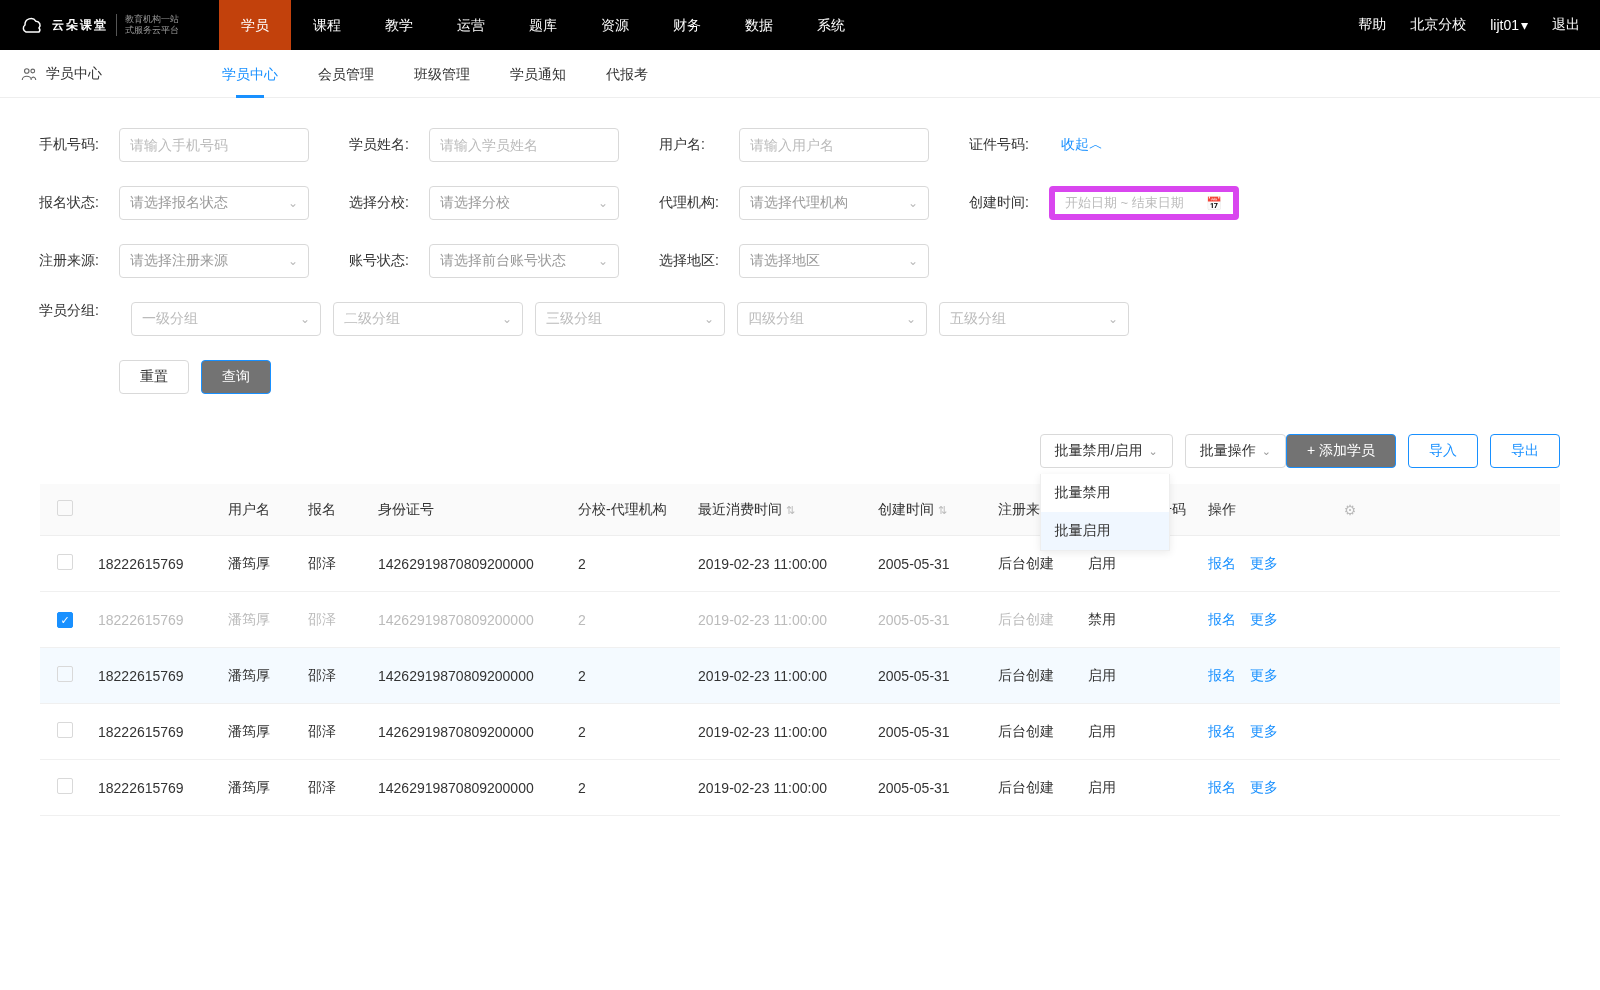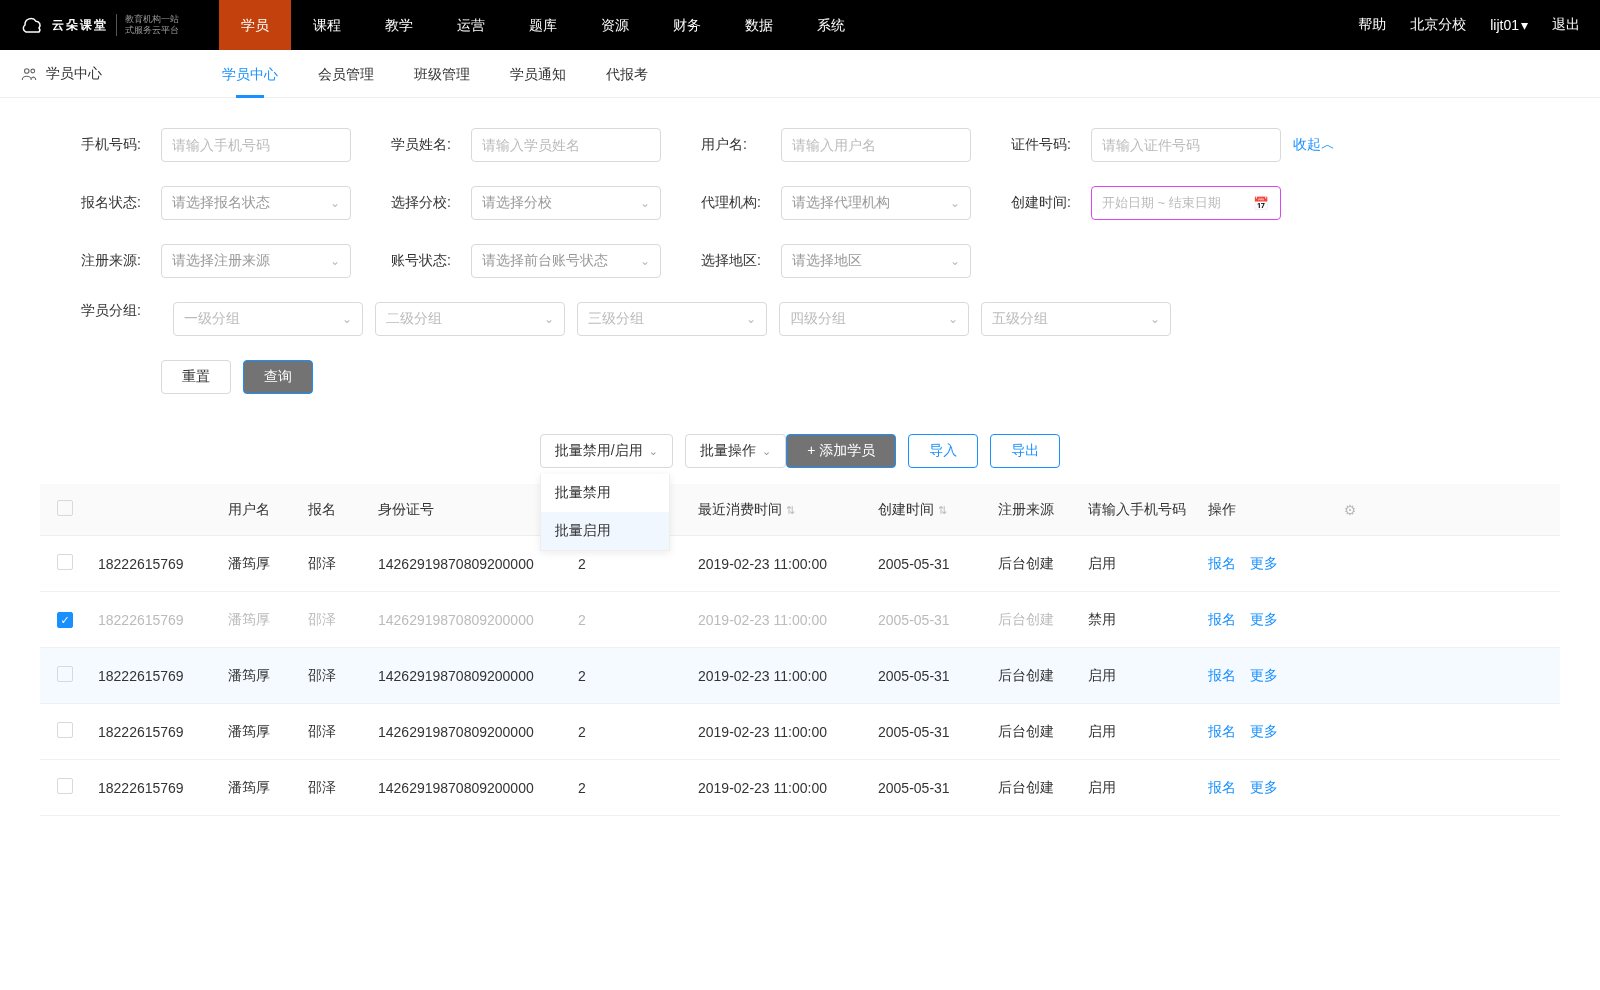--- a/index.html
+++ b/index.html
@@ -18,40 +18,40 @@
     .caret-down { display: inline-block; margin-left: 2px; }
     
     .sub-nav { display: flex; align-items: center; height: 48px; padding: 0 20px; border-bottom: 1px solid #eee; }
     .sub-nav-left { display: flex; align-items: center; margin-right: 120px; }
     .user-icon { width: 18px; height: 18px; margin-right: 8px; }
     .sub-nav-items { display: flex; gap: 40px; }
     .sub-nav-item { height: 48px; line-height: 48px; cursor: pointer; position: relative; }
     .sub-nav-item.active { color: #1890ff; }
     .sub-nav-item.active::after { content: ''; position: absolute; bottom: 0; left: 50%; transform: translateX(-50%); width: 28px; height: 3px; background: #1890ff; }
     
-    .filter-area { padding: 30px 39px 0; margin-left: 42px; }
+    .filter-area { padding: 30px 39px 0; }
     .filter-row { display: flex; gap: 40px; margin-bottom: 24px; flex-wrap: wrap; }
     .filter-group { display: flex; align-items: center; }
     .filter-label { width: 80px; text-align: left; color: #333; }
     .filter-input, .filter-select { width: 190px; height: 34px; border: 1px solid #d9d9d9; border-radius: 4px; padding: 0 10px; font-size: 14px; color: #999; display: flex; align-items: center; justify-content: space-between; cursor: pointer; }
     .filter-input input { border: none; outline: none; width: 100%; font-size: 14px; }
     .filter-input input::placeholder { color: #bbb; }
     .select-arrow { color: #bbb; font-size: 12px; }
     .collapse-link { color: #1890ff; cursor: pointer; margin-left: 12px; display: flex; align-items: center; }
     
     .group-row { display: flex; gap: 12px; margin-bottom: 24px; }
     .group-row .filter-label { width: 80px; }
     .group-select { width: 190px; height: 34px; border: 1px solid #d9d9d9; border-radius: 4px; padding: 0 10px; color: #bbb; display: flex; align-items: center; justify-content: space-between; cursor: pointer; }
     
     .btn-row { display: flex; gap: 12px; padding-left: 80px; margin-bottom: 40px; }
     .btn { height: 34px; padding: 0 20px; border-radius: 4px; cursor: pointer; font-size: 14px; display: inline-flex; align-items: center; }
     .btn-default { background: #fff; border: 1px solid #d9d9d9; color: #333; }
     .btn-primary { background: #737373; border: 1px solid #1890ff; color: #fff; }
     
-    .action-bar { display: flex; justify-content: center; padding: 0 40px 16px; }
+    .action-bar { display: flex; justify-content: flex-end; padding: 0 40px 16px; }
     .action-left { display: flex; gap: 12px; position: relative; }
     .action-right { display: flex; gap: 12px; }
     .dropdown-btn { height: 34px; padding: 0 14px; border: 1px solid #d9d9d9; border-radius: 4px; cursor: pointer; display: inline-flex; align-items: center; gap: 6px; background: #fff; }
     .dropdown-caret { color: #999; font-size: 11px; }
     .dropdown-menu { position: absolute; top: 40px; left: 0; background: #fff; border: 1px solid #eee; border-top: none; box-shadow: 0 2px 8px rgba(0,0,0,0.08); width: 130px; z-index: 10; }
     .dropdown-item { padding: 10px 14px; cursor: pointer; }
     .dropdown-item.hover { background: #f0f7ff; }
     
     .table { width: 100%; padding: 0 40px; }
     .table-inner { width: 100%; }
@@ -73,21 +73,21 @@
     .gear-icon { color: #bbb; }
     
     .tbody .tr { display: flex; height: 56px; align-items: center; border-bottom: 1px solid #f0f0f0; }
     .tbody .tr.highlight { background: #f4faff; }
     .tbody .tr.disabled-row .td { color: #bbb; }
     .checkbox { width: 16px; height: 16px; border: 1px solid #d9d9d9; border-radius: 2px; display: inline-flex; align-items: center; justify-content: center; cursor: pointer; }
     .checkbox.checked { background: #1890ff; border-color: #1890ff; color: #fff; font-size: 11px; }
     .link { color: #1890ff; cursor: pointer; }
     .col-action .link { margin-right: 14px; }
     
-    .date-range { width: 190px; height: 34px; border: 1px solid #d946ef; border-radius: 4px; padding: 0 10px; color: #bbb; display: flex; align-items: center; justify-content: space-between; cursor: pointer; font-size: 13px; }
+    .date-range { width: 190px; height: 34px; border: 6px solid #d946ef; border-radius: 4px; padding: 0 10px; color: #bbb; display: flex; align-items: center; justify-content: space-between; cursor: pointer; font-size: 13px; }
     .cal-icon { color: #bbb; }
   </style>
 </head>
 <body>
 
 <div class="top-nav">
   <div class="logo">
     <svg class="logo-icon" viewBox="0 0 24 24" fill="#fff">
         <path d="M19 15a4 4 0 0 0-3-6.7A6 6 0 0 0 5 12a4 4 0 0 0 1 7h13a3 3 0 0 0 0-4z" stroke="#fff" stroke-width="1.5" fill="none"></path>
       </svg>
@@ -150,23 +150,20 @@
         </div>
     </div>
     <div class="filter-group">
       <span class="filter-label">用户名:</span>
       <div class="filter-input">
           <input placeholder="请输入用户名" style="">
         </div>
     </div>
     <div class="filter-group">
       <span class="filter-label">证件号码:</span>
-      <div class="filter-input">
-          <input placeholder="请输入证件号码" style="">
-        </div>
       <span class="collapse-link">
           <span>收起</span> 
           <span>︿</span>
         </span>
     </div>
   </div>
 
   <div class="filter-row">
     <div class="filter-group">
       <span class="filter-label">报名状态:</span>

